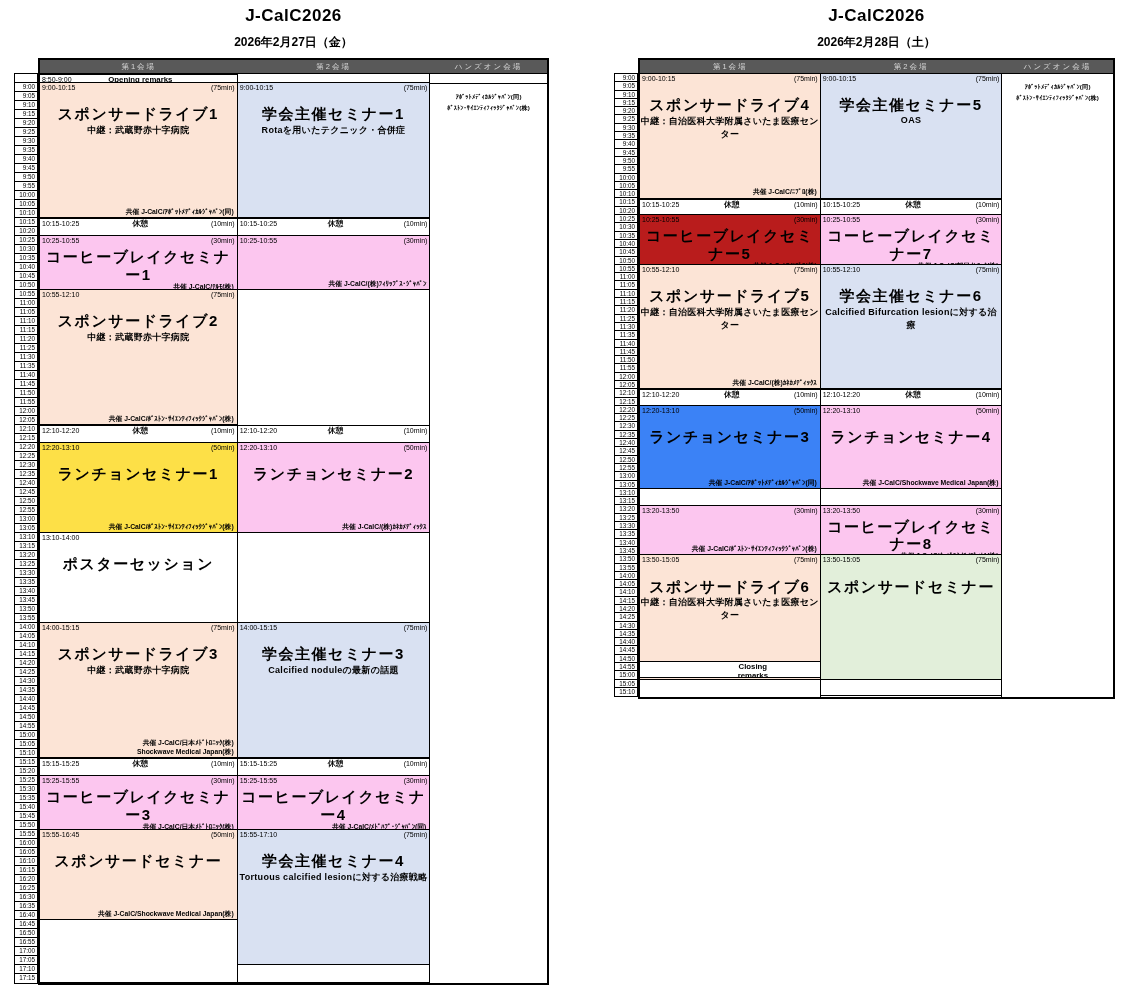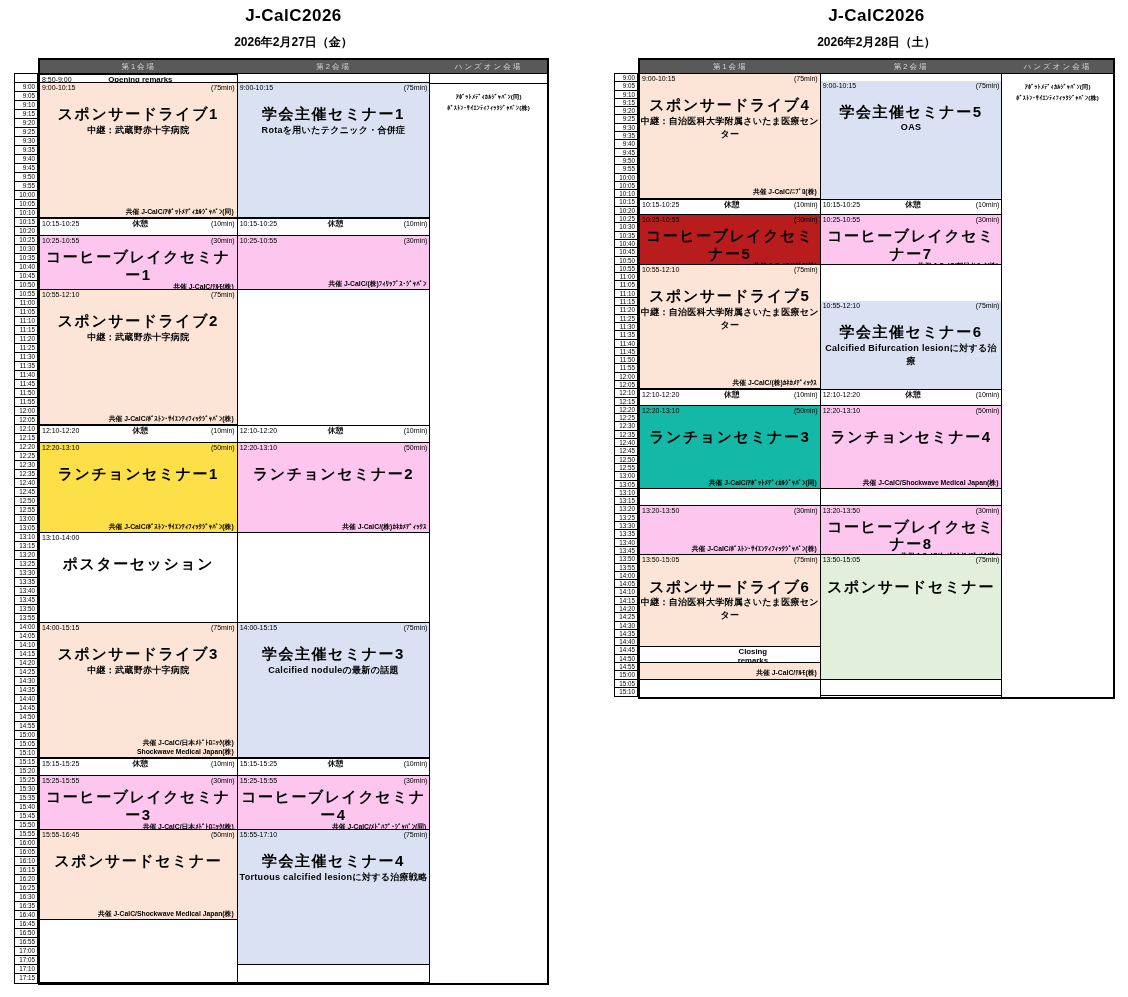--- a/index.html
+++ b/index.html
@@ -486,21 +486,21 @@
               <div class="b-spacer"></div>
               <div class="b-sponsors">
                 <div class="b-sp">共催 J-CalC/(株)ｶﾈｶﾒﾃﾞｨｯｸｽ</div>
               </div>
             </div>
             <div class="block break" style="top: 315.4px; height: 16.6px;">
               <span class="bk-time">12:10-12:20</span>
               <span class="bk-label">休憩</span>
               <span class="bk-dur">(10min)</span>
             </div>
-            <div class="block session tall" style="top: 332px; height: 83px; background: #14b8a6;">
+            <div class="block session tall" style="top: 332px; height: 83px; background: #3b82f6;">
               <div class="b-meta">
                 <span class="b-time">12:20-13:10</span>
                 <span class="b-dur">(50min)</span>
               </div>
               <div class="b-title">ランチョンセミナー3</div>
               <div class="b-spacer"></div>
               <div class="b-sponsors">
                 <div class="b-sp">共催 J-CalC/ｱﾎﾞｯﾄﾒﾃﾞｨｶﾙｼﾞｬﾊﾟﾝ(同)</div>
               </div>
             </div>
@@ -520,28 +520,28 @@
                 <span class="b-time">13:50-15:05</span>
                 <span class="b-dur">(75min)</span>
               </div>
               <div class="b-title">スポンサードライブ6</div>
               <div class="b-sub">中継：自治医科大学附属さいたま医療センター</div>
               <div class="b-spacer"></div>
               <div class="b-sponsors">
                 <div class="b-sp">共催 J-CalC/ﾃﾙﾓ(株)</div>
               </div>
             </div>
-            <div class="block remark" style="top: 572px; height: 16.6px; padding-left: 44px;">
+            <div class="block remark" style="top: 587px; height: 16.6px; padding-left: 44px;">
               <span class="bk-time"></span>
               <span class="bk-label">Closing remarks</span>
               <span class="bk-dur"></span>
             </div>
           </div>
         <div class="vcol v1" style="height: 622.5px;">
-            <div class="block session tall" style="top: 7px; height: 124.5px; background: rgb(217, 225, 242);">
+            <div class="block session tall" style="top: 0px; height: 124.5px; background: rgb(217, 225, 242);">
               <div class="b-meta">
                 <span class="b-time">9:00-10:15</span>
                 <span class="b-dur">(75min)</span>
               </div>
               <div class="b-title">学会主催セミナー5</div>
               <div class="b-sub">OAS</div>
               <div class="b-spacer"></div>
             </div>
             <div class="block break" style="top: 124.5px; height: 16.6px;">
               <span class="bk-time">10:15-10:25</span>
@@ -552,21 +552,21 @@
               <div class="b-meta">
                 <span class="b-time">10:25-10:55</span>
                 <span class="b-dur">(30min)</span>
               </div>
               <div class="b-title">コーヒーブレイクセミナー7</div>
               <div class="b-spacer"></div>
               <div class="b-sponsors">
                 <div class="b-sp">共催 J-CalC/朝日ｲﾝﾃｯｸ(株)</div>
               </div>
             </div>
-            <div class="block session tall" style="top: 190.9px; height: 124.5px; background: rgb(217, 225, 242); margin-top: 36px;">
+            <div class="block session tall" style="top: 190.9px; height: 124.5px; background: rgb(217, 225, 242);">
               <div class="b-meta">
                 <span class="b-time">10:55-12:10</span>
                 <span class="b-dur">(75min)</span>
               </div>
               <div class="b-title">学会主催セミナー6</div>
               <div class="b-sub">Calcified Bifurcation lesionに対する治療</div>
               <div class="b-spacer"></div>
             </div>
             <div class="block break" style="top: 315.4px; height: 16.6px;">
               <span class="bk-time">12:10-12:20</span>

